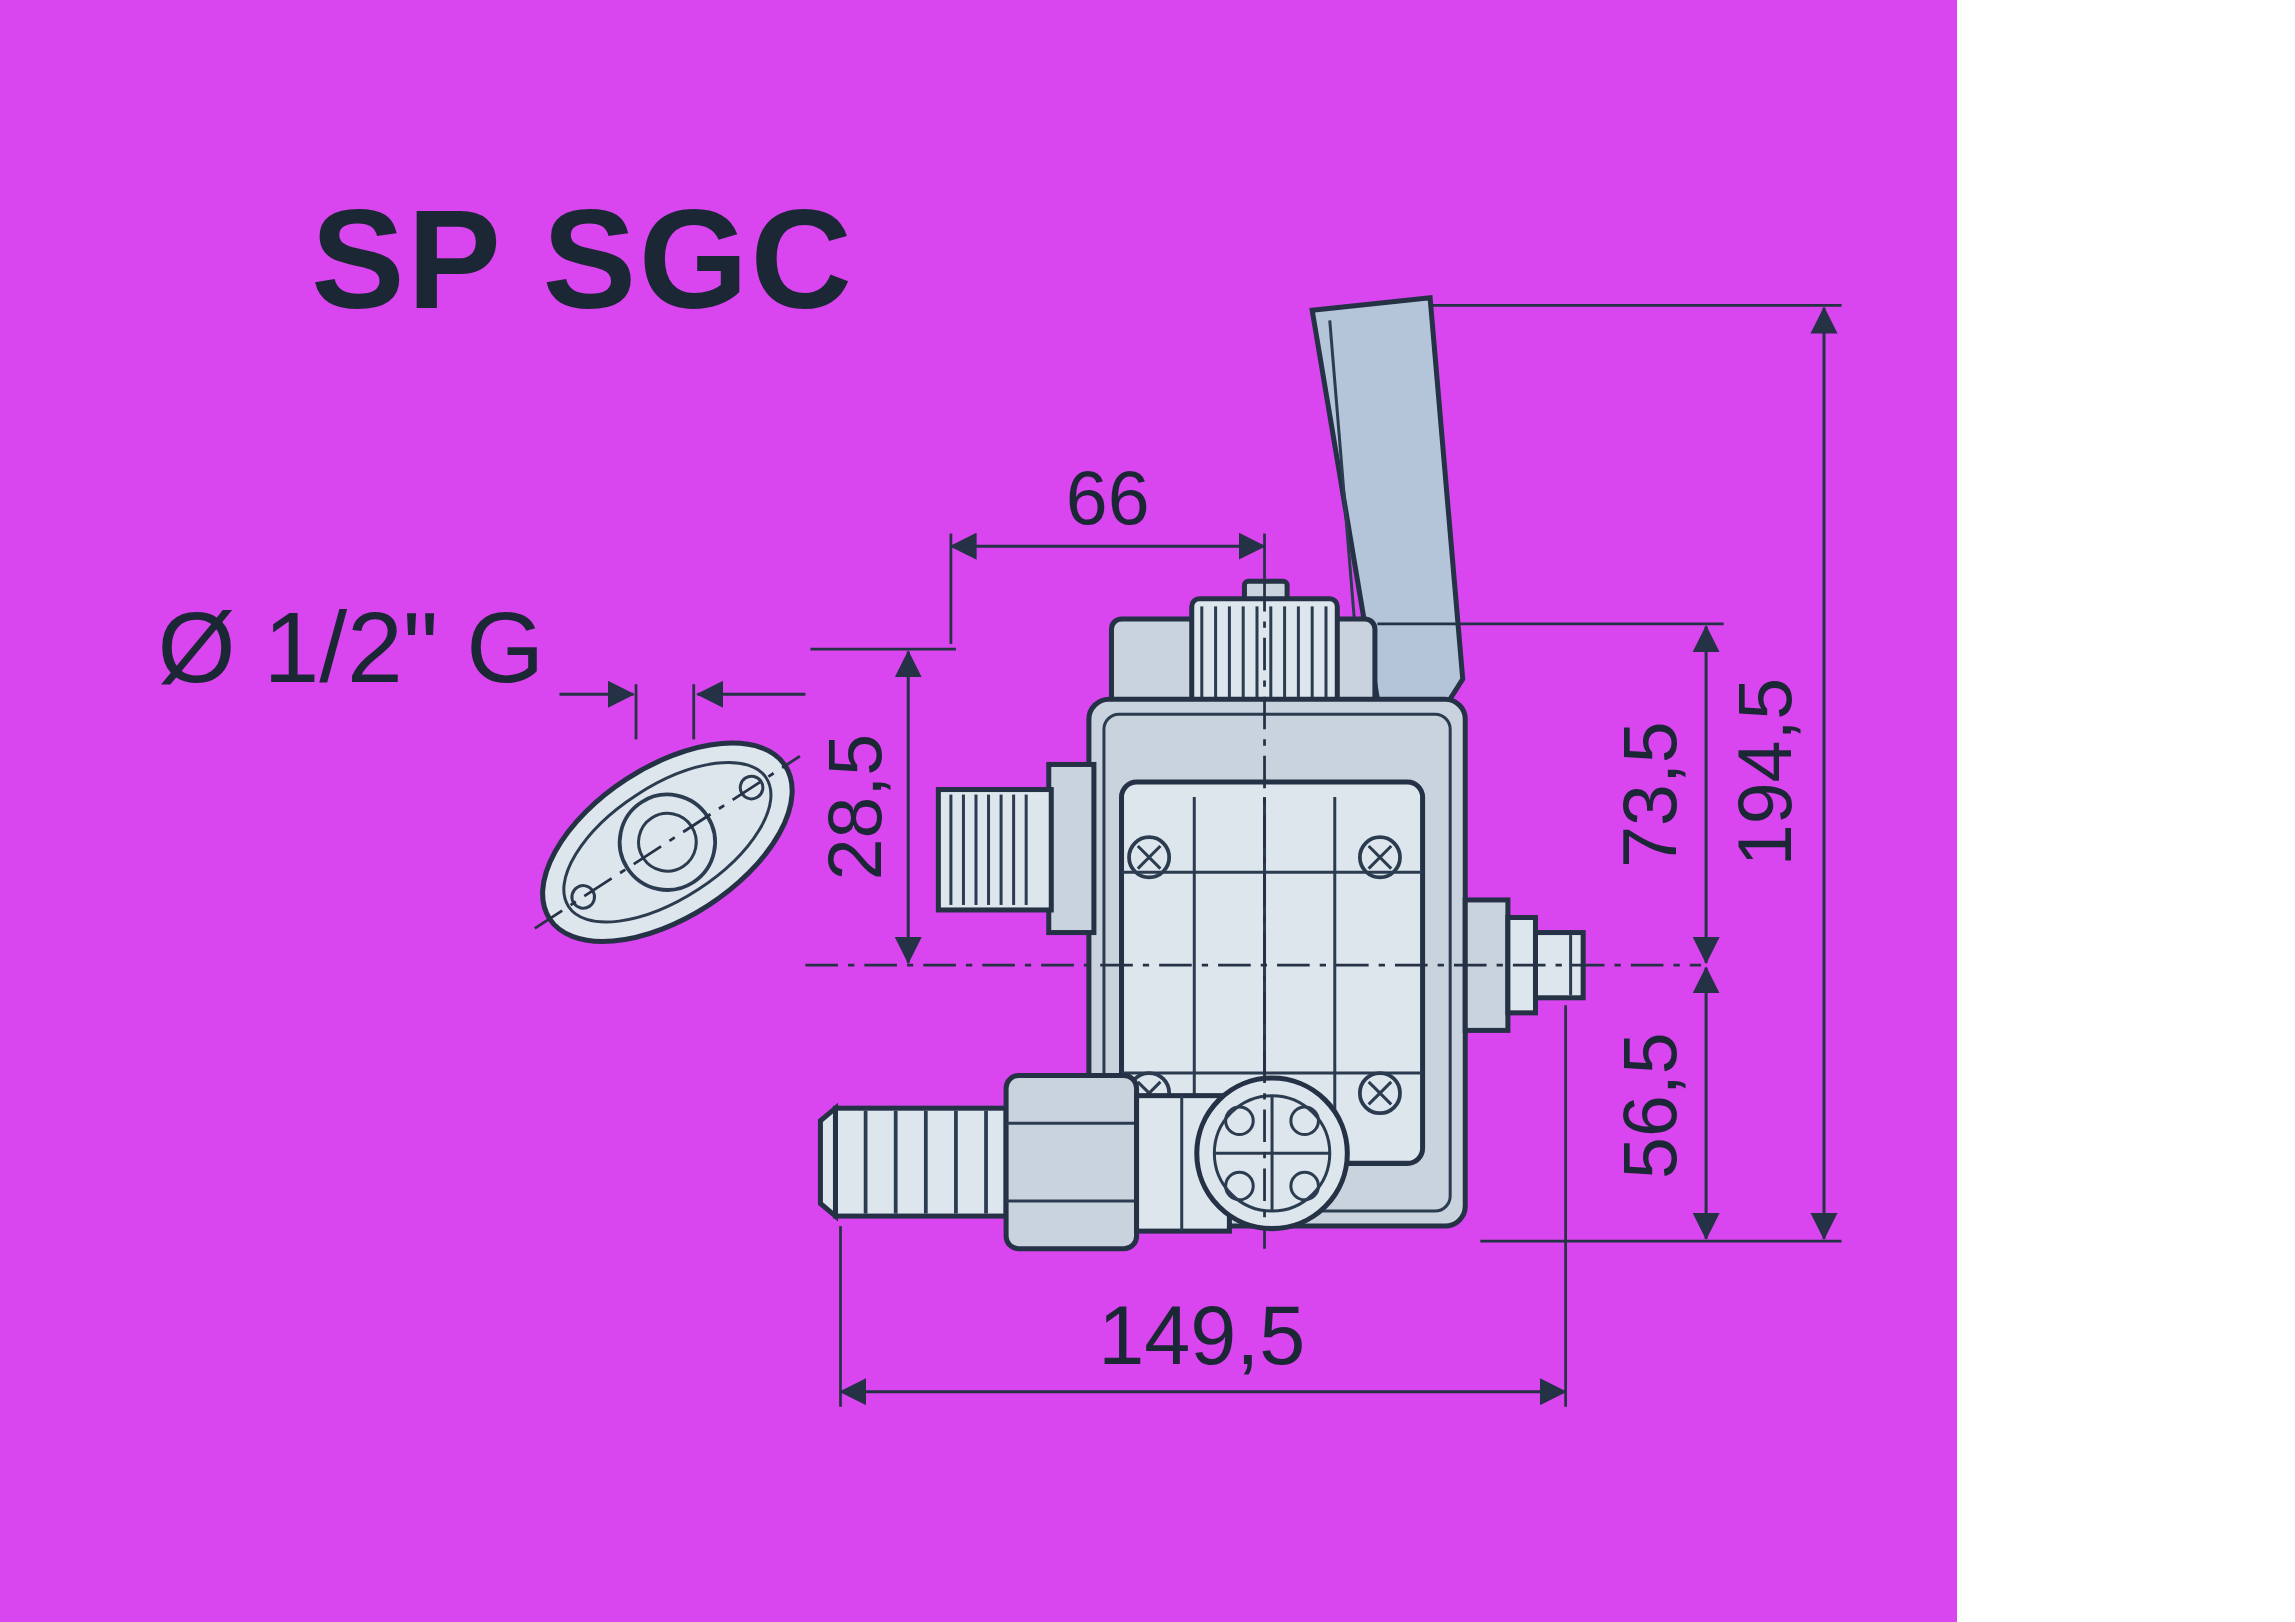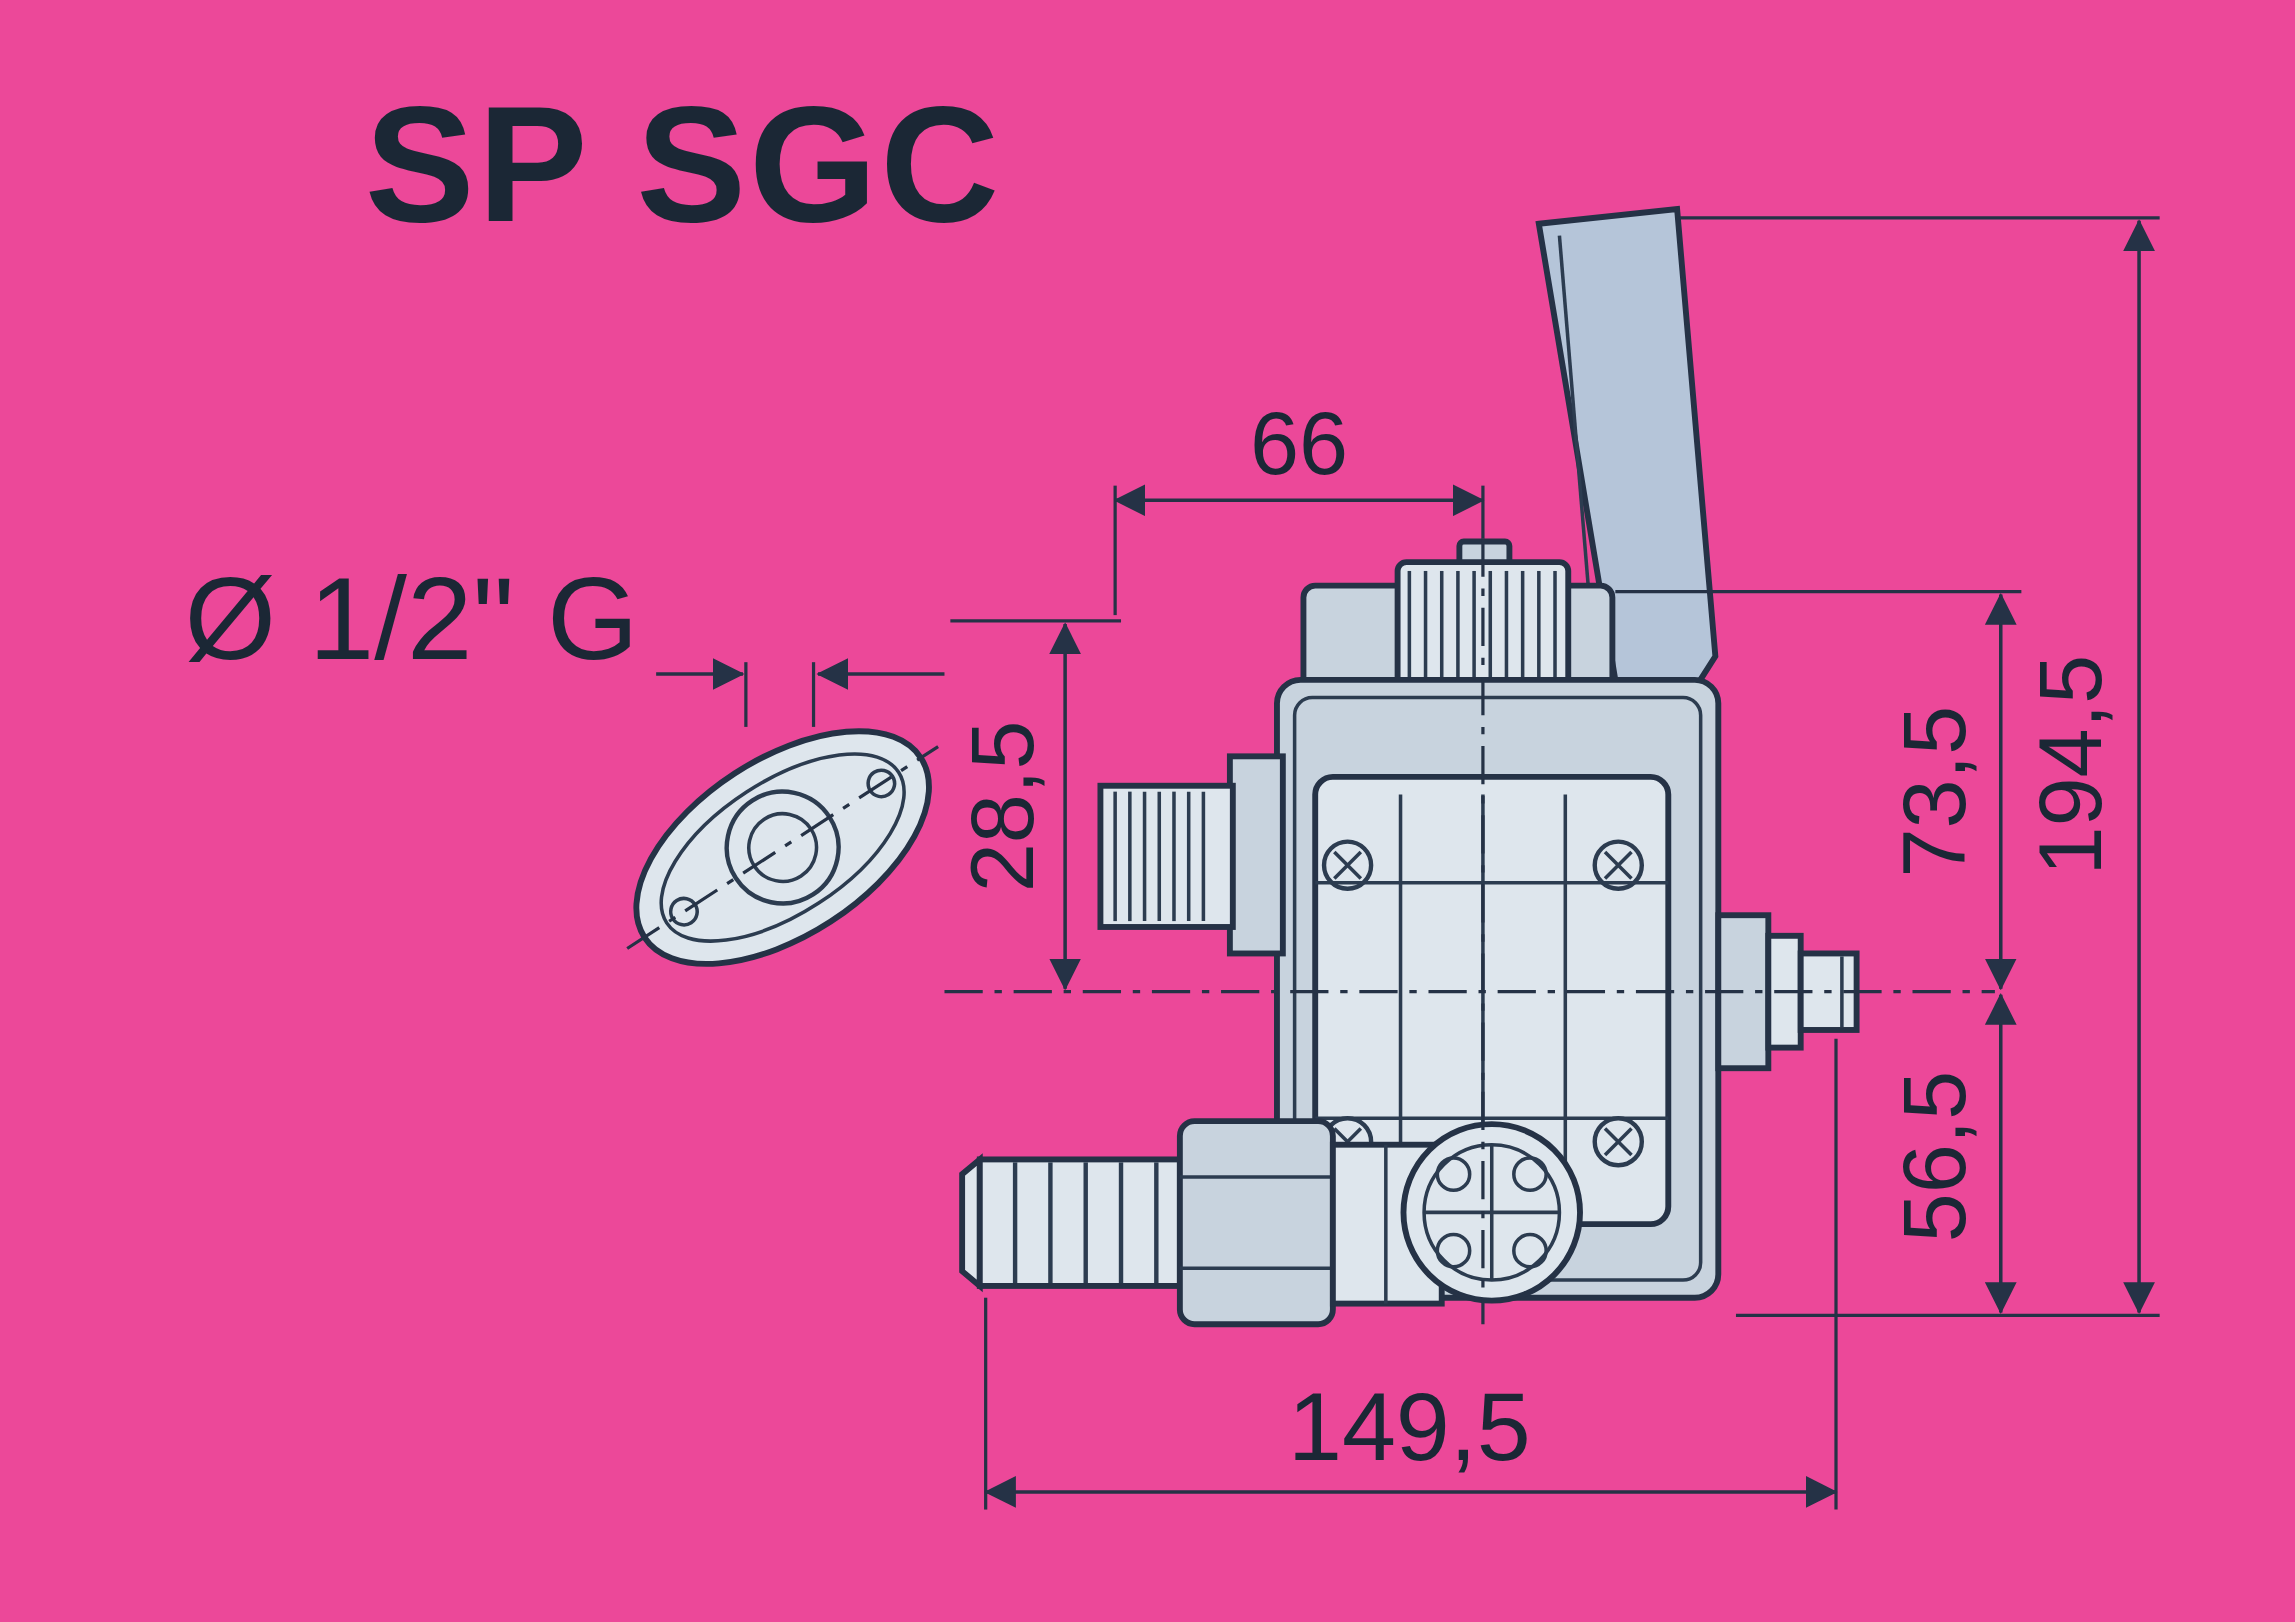--- a/index.html
+++ b/index.html
@@ -2,23 +2,23 @@
 <html style="font-size:13.3px"><head>
 <meta charset="utf-8">
 <style>
   html, body {
     margin: 0;
     padding: 0;
     background: #ffffff;
   }
   .stage {
     position: relative;
-    width: 2295px;
+    width: 1957px;
     height: 1623px;
-    background: #ec4899;
+    background: #d946ef;
     overflow: hidden;
     font-family: "Liberation Sans", sans-serif;
   }
   .stage svg {
     position: absolute;
     inset: 0;
     width: 100%;
     height: 100%;
   }
   text {

